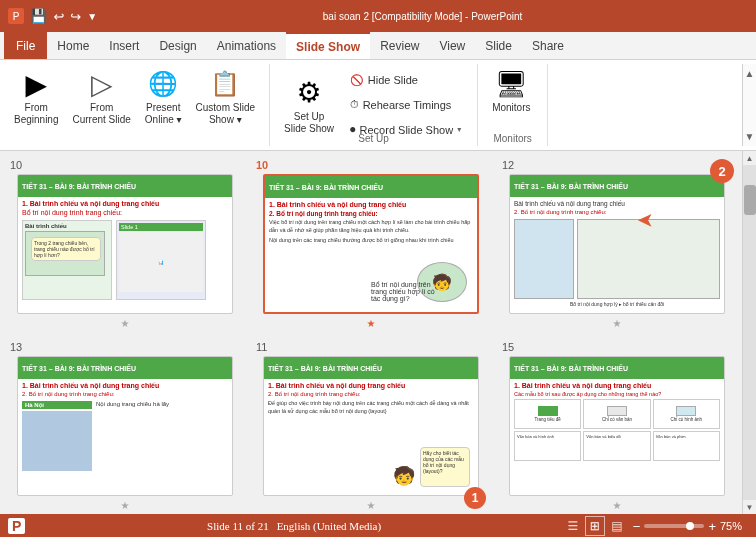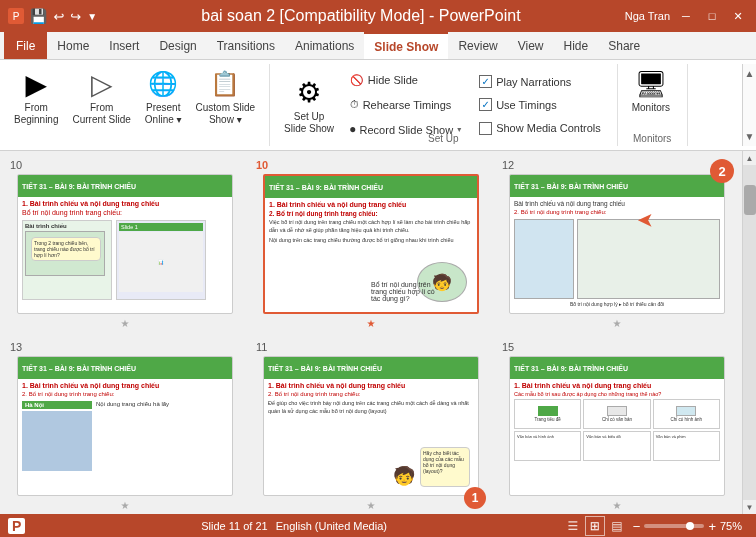--- a/index.html
+++ b/index.html
@@ -9,21 +9,21 @@
     .title-bar {
       background: #b7472a;
       color: white;
       height: 32px;
       display: flex;
       align-items: center;
       padding: 0 8px;
       justify-content: space-between;
     }
     .title-bar-left { display: flex; align-items: center; gap: 6px; }
-    .title-bar-center { flex: 1; text-align: center; font-size: 16px; }
+    .title-bar-center { flex: 1; text-align: center; font-size: 10px; }
     .title-bar-right { display: flex; align-items: center; gap: 6px; }
     .title-icon { width: 16px; height: 16px; background: #e05a35; border-radius: 2px; display: flex; align-items: center; justify-content: center; color: white; font-size: 10px; }
     .win-btn { width: 20px; height: 20px; display: flex; align-items: center; justify-content: center; cursor: pointer; font-size: 11px; }
 
     
     .ribbon { background: white; border-bottom: 1px solid #d1d1d1; }
     .ribbon-tabs { background: #f3f3f3; display: flex; align-items: center; height: 28px; border-bottom: 1px solid #d1d1d1; padding-left: 4px; }
     .ribbon-tab { padding: 4px 10px; font-size: 12px; cursor: pointer; color: #444; height: 100%; display: flex; align-items: center; }
     .ribbon-tab.active { background: white; color: #b7472a; border-top: 2px solid #b7472a; font-weight: 600; }
     .ribbon-file { background: #b7472a; color: white; padding: 4px 12px; font-size: 12px; cursor: pointer; height: 100%; display: flex; align-items: center; }
@@ -97,40 +97,33 @@
   <div class="title-bar-left">
     <div class="title-icon">P</div>
     <span style="font-size:14px; cursor:pointer;">💾</span>
     <span style="font-size:13px; cursor:pointer;">↩</span>
     <span style="font-size:13px; cursor:pointer;">↪</span>
     <span style="font-size:10px; cursor:pointer;">▼</span>
   </div>
   <div class="title-bar-center">
     <span>bai soan 2 [Compatibility Mode] - PowerPoint</span>
   </div>
-  <div class="title-bar-right">
-    <span style="font-size:11px;">Nga Tran</span>
-    <div class="win-btn">─</div>
-    <div class="win-btn">□</div>
-    <div class="win-btn close">✕</div>
-  </div>
 </div>
 
 <div class="ribbon">
   <div class="ribbon-tabs">
     <div class="ribbon-file ribbon-tab">File</div>
     <div class="ribbon-tab">Home</div>
     <div class="ribbon-tab">Insert</div>
     <div class="ribbon-tab">Design</div>
-    <div class="ribbon-tab">Transitions</div>
     <div class="ribbon-tab">Animations</div>
     <div class="ribbon-tab active">Slide Show</div>
     <div class="ribbon-tab">Review</div>
     <div class="ribbon-tab">View</div>
-    <div class="ribbon-tab">Hide</div>
+    <div class="ribbon-tab">Slide</div>
     <div class="ribbon-tab">Share</div>
   </div>
 
   <div class="ribbon-content">
 
     <div class="ribbon-group" style="min-width:180px;">
       <div class="ribbon-group-items">
         <div class="ribbon-btn-large">
           <div class="icon" style="font-size:28px;">▶</div>
           <div class="label" style="font-size:10px; text-align:center;">From<br>Beginning</div>
@@ -167,34 +160,20 @@
             <span>⏱</span>
             <span>Rehearse Timings</span>
           </div>
           <div class="ribbon-btn-small">
             <span>⏺</span>
             <span>Record Slide Show</span>
             <span class="dropdown-arrow">▾</span>
           </div>
         </div>
 
-        <div class="checkboxes-col">
-          <div class="checkbox-item">
-            <div class="cb-box checked"></div>
-            <span>Play Narrations</span>
-          </div>
-          <div class="checkbox-item">
-            <div class="cb-box checked"></div>
-            <span>Use Timings</span>
-          </div>
-          <div class="checkbox-item">
-            <div class="cb-box"></div>
-            <span>Show Media Controls</span>
-          </div>
-        </div>
       </div>
       <div class="ribbon-group-label">Set Up</div>
     </div>
 
     <div class="ribbon-group" style="min-width:70px;">
       <div class="ribbon-group-items">
         <div class="ribbon-btn-large">
           <div class="icon" style="font-size:26px;">🖥</div>
           <div class="label">Monitors</div>
         </div>
@@ -372,21 +351,21 @@
       <div class="scroll-thumb"></div>
     </div>
     <div class="scroll-bottom-btn">▼</div>
   </div>
 </div>
 
 <div class="status-bar">
   <div class="status-left">
     <span style="background:white; color:#b7472a; font-weight:bold; font-size:14px; padding:0 4px; border-radius:2px;">P</span>
   </div>
-  <div style="display:flex; align-items:center; gap:8px;">
+  <div style="display:flex; align-items:center; gap:8px;font-family:Liberation Serif, serif;">
     <span style="font-size:11px;">Slide 11 of 21</span>
     <span style="font-size:11px;">English (United Media)</span>
   </div>
   <div class="status-right">
     <div class="view-btns">
       <div class="view-btn">☰</div>
       <div class="view-btn active">⊞</div>
       <div class="view-btn">▤</div>
     </div>
     <div class="zoom-control">

